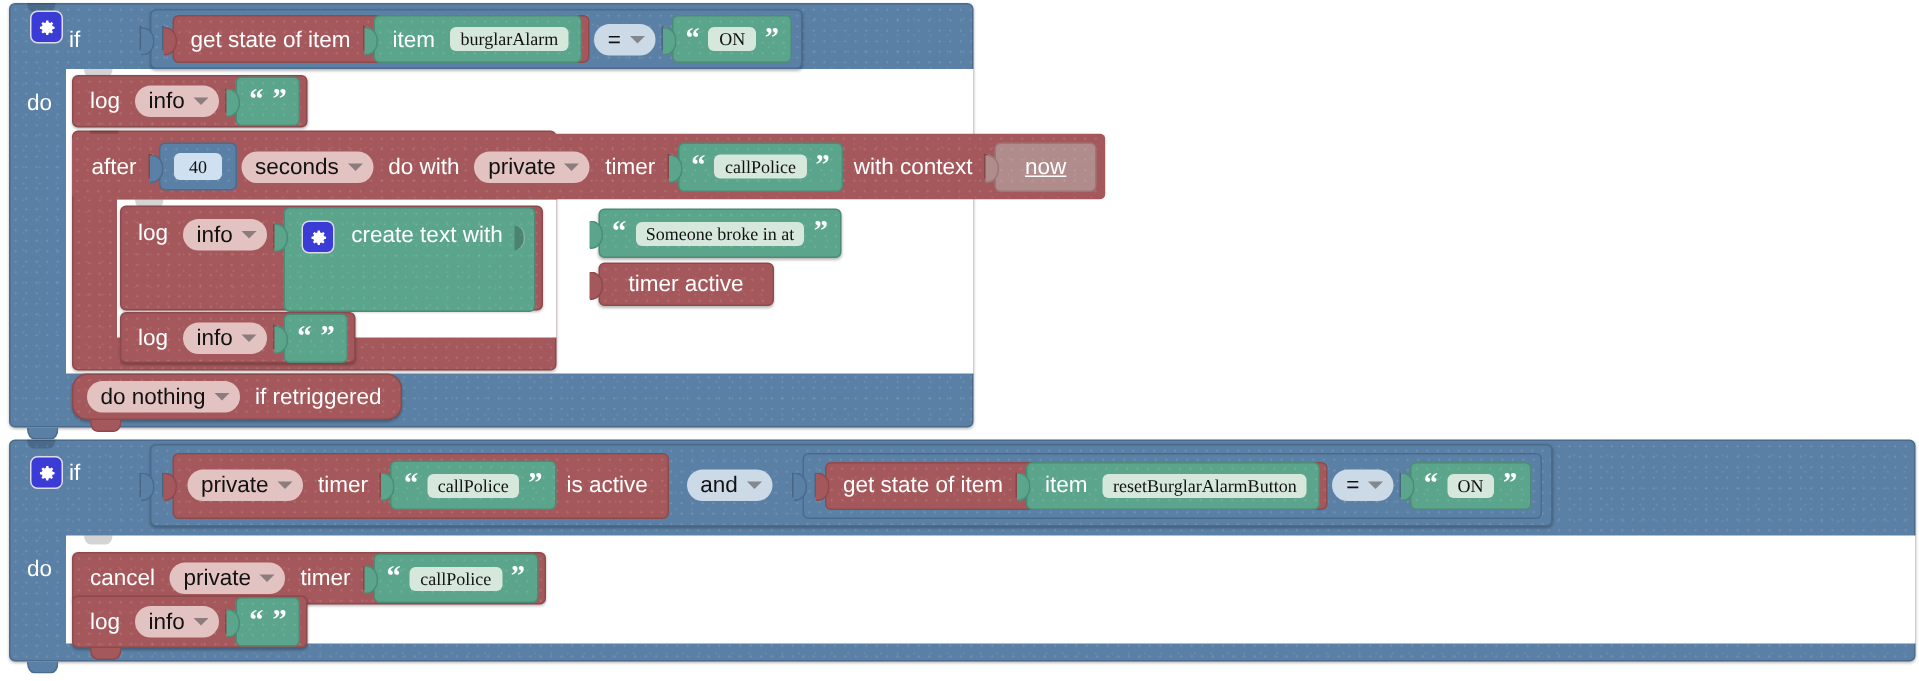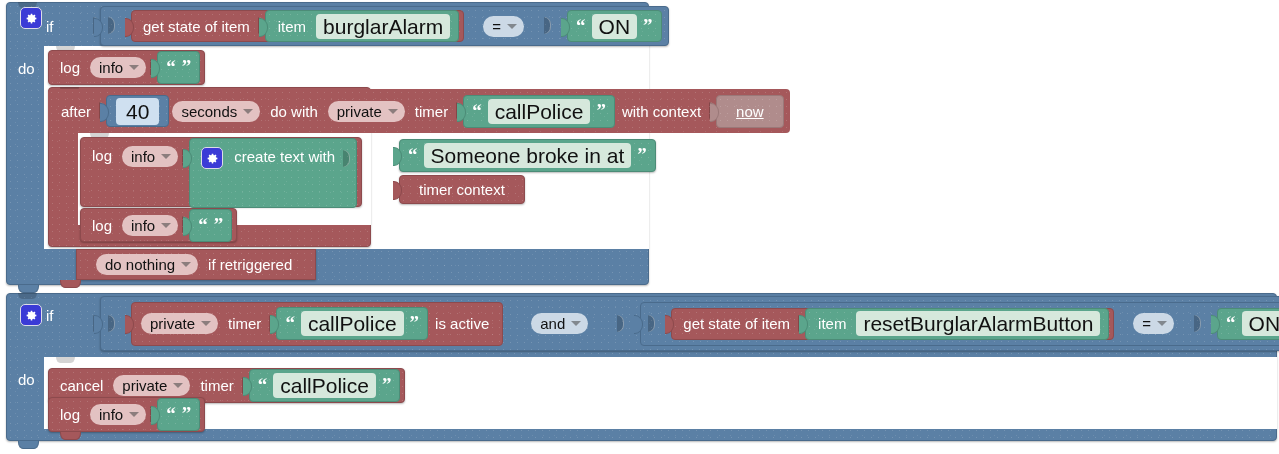--- a/index.html
+++ b/index.html
@@ -20,21 +20,21 @@
     box-sizing:border-box;
     border-radius:4px;
     color:#ffffff;
     font-size:15px;
     line-height:1;
     white-space:nowrap;
     vertical-align:middle;
   }
 
   
-  .c-ctrl   { background:#5b80a5; border:1px solid #4a6b8c;gap:16px; }  
+  .c-ctrl   { background:#5b80a5; border:1px solid #4a6b8c; }  
   .c-action { background:#a5585b; border:1px solid #8d4a4d; }  
   .c-text   { background:#5ba58c; border:1px solid #4c8c77; }  
   .c-num    { background:#5b80a5; border:1px solid #4a6b8c; }  
   .c-ctx    { background:#b08c8c; border:1px solid #9a7878; }  
 
   
   .tex{
     background-image:
       radial-gradient(rgba(255,255,255,.16) 0.6px, transparent 0.7px),
       radial-gradient(rgba(255,255,255,.10) 0.6px, transparent 0.7px);
@@ -87,22 +87,23 @@
     border-top:5px solid rgba(70,70,70,.55);
   }
 
   
   .fld{
     display:inline-block;
     background:#d6e8dc;
     color:#111;
     border-radius:4px;
     padding:2px 7px;
-    font-size:21px;
+    font-size:12px;
     margin:0 3px;
+    font-family:Liberation Serif, serif;
   }
   .fld.num{background:#cfe0f0;padding:3px 10px;}
 
   
   .q{
     color:#ffffff;font-size:19px;font-weight:bold;
     line-height:1;padding:0 3px;position:relative;top:-1px;
     font-family:"Liberation Serif", serif;
   }
 
@@ -281,41 +282,41 @@
 
 <div class="blk c-text tex shadowblk" style="position:absolute;left:399px;top:139px;height:33px;padding:0 5px;">
   <span class="notch n-text"></span>
   <span class="q">“</span>
   <span class="fld">Someone broke in at</span>
   <span class="q">”</span>
 </div>
 
 <div class="blk c-action tex shadowblk" style="position:absolute;left:399px;top:175px;height:29px;padding:0 12px;">
   <span class="notch n-action"></span>
-  <span class="lbl">timer context</span>
+  <span class="lbl">timer active</span>
 </div>
 
 <div class="crow" style="left:80px;top:208px;">
   <div class="blk c-action tex shadowblk" style="height:34px;padding:0 4px;">
     <span class="lbl">log</span>
     <span class="dd dd-red">
       <span>info</span>
       <span class="caret"></span>
     </span>
     <span class="sock"></span>
     <div class="blk c-text tex" style="height:33px;padding:0 5px;">
       <span class="notch n-text"></span>
       <span class="q">“</span>
       <span class="q">”</span>
     </div>
   </div>
 </div>
 
 <div class="crow" style="left:48px;top:249px;">
-  <div class="blk c-action tex shadowblk" style="height:31px;padding:0 16px;border-radius:0;margin-left:28px;">
+  <div class="blk c-action tex shadowblk" style="height:31px;padding:0 6px;border-radius:10px;">
     <span class="dd dd-red">
       <span>do nothing</span>
       <span class="caret"></span>
     </span>
     <span class="lbl">if retriggered</span>
   </div>
 </div>
 <div class="tab t-action" style="left:60px;top:280px;"></div>
 
 <div class="tab t-ctrl" style="left:18px;top:285px;"></div>

